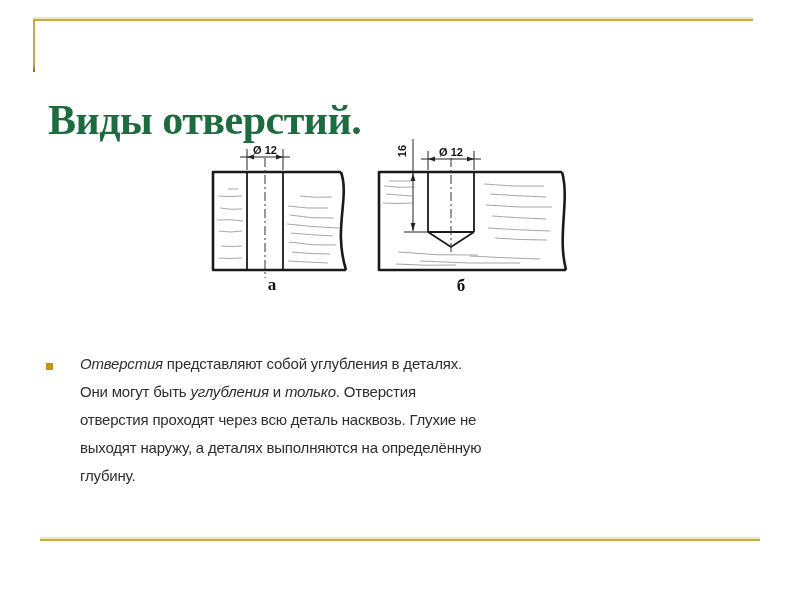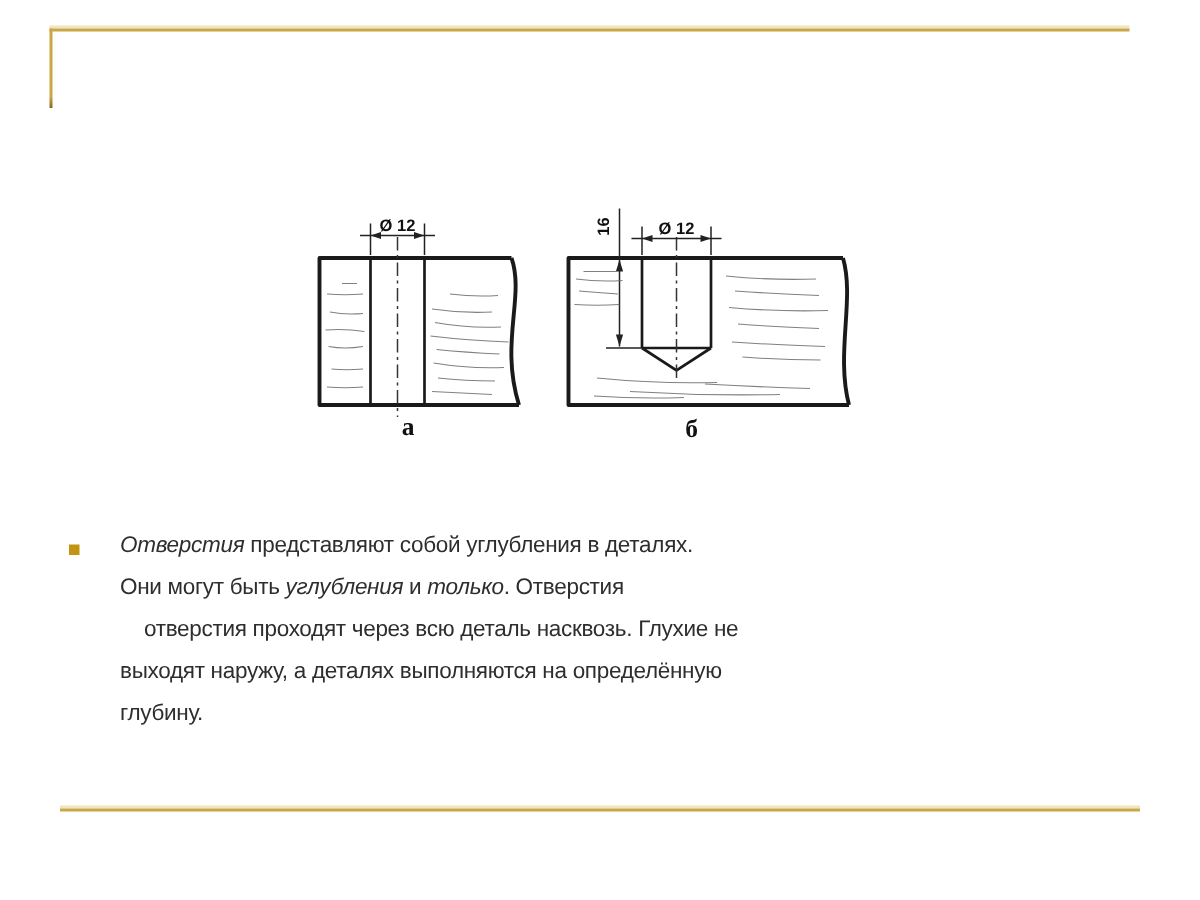--- a/index.html
+++ b/index.html
@@ -46,30 +46,31 @@
   .bullet-marker{
     position:absolute;left:46px;top:13px;width:7px;height:7px;
     background:var(--bullet-gold);
   }
   .body-line{
     position:absolute;left:80px;white-space:nowrap;
     font-size:15px;line-height:28px;letter-spacing:-.2px;
     color:var(--body-text);
   }
   .body-line .it{font-style:italic;}
-  .l0{top:0;} .l1{top:28px;} .l2{top:56px;margin-left:16px;} .l3{top:84px;} .l4{top:112px;}
+  .l0{top:0;} .l1{top:28px;} .l2{top:56px;} .l3{top:84px;} .l4{top:112px;}
 </style>
 </head>
 <body>
 
 <div class="slide">
 
   <div class="rule-top"></div>
   <div class="rule-corner"></div>
 
+  <h1 class="title">Виды отверстий.</h1>
 
   <div class="drawing">
     <svg width="395" height="170" viewBox="195 130 395 170" xmlns="http://www.w3.org/2000/svg">
 
       <g>
 
         <path class="outline" d="M341,172 L213,172 L213,270 L346,270"></path>
         <path class="outline" d="M341,172 C350,198 333,228 346,270"></path>
 
         <line class="mid" x1="247" y1="172" x2="247" y2="270"></line>

